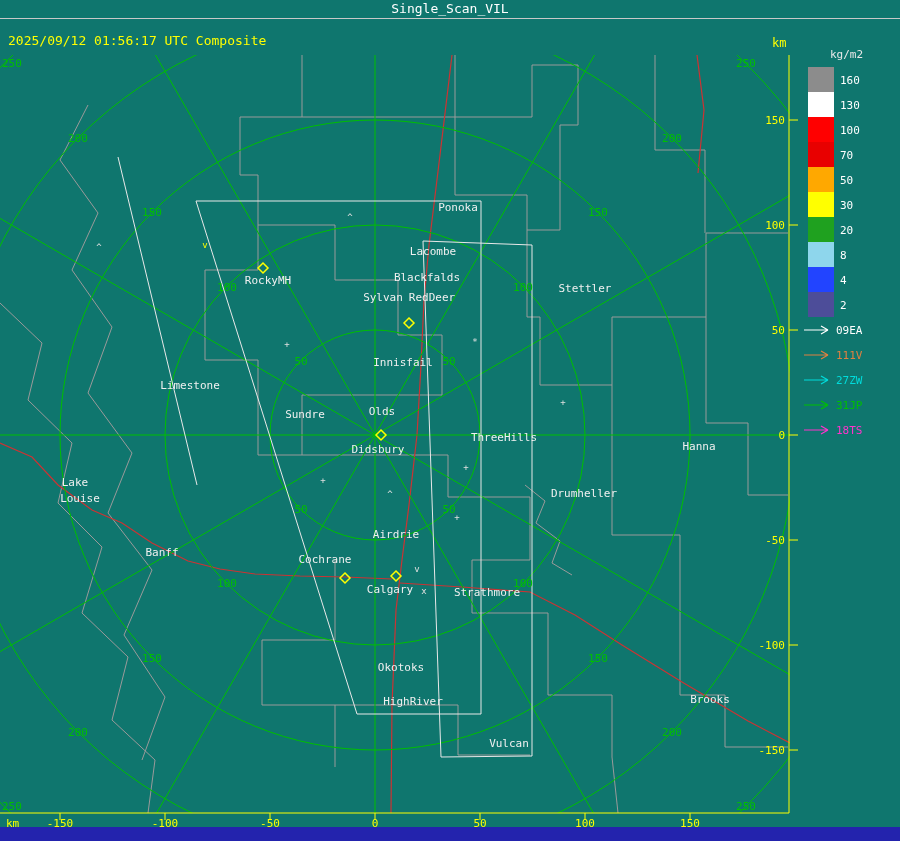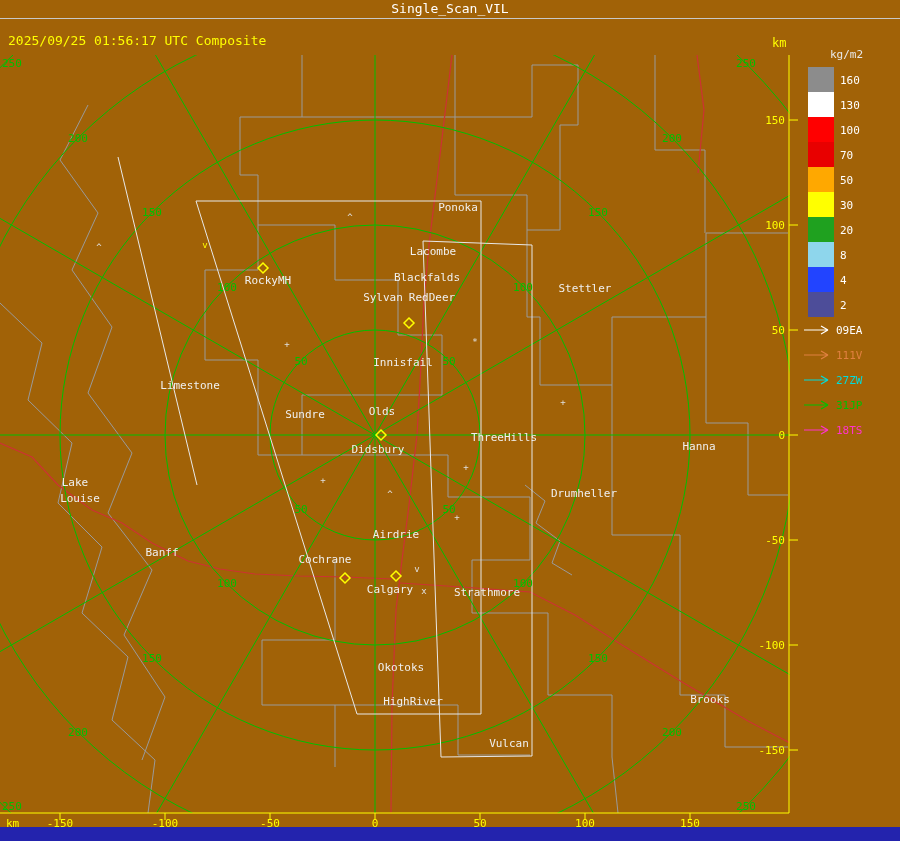--- a/index.html
+++ b/index.html
@@ -1,16 +1,16 @@
 <!DOCTYPE html>
 <html><head>
 <meta charset="utf-8">
 <style>
   html,body{margin:0;padding:0;background:#000;}
-  .screen{position:relative;width:900px;height:841px;background:#a16207;overflow:hidden;
+  .screen{position:relative;width:900px;height:841px;background:#0f766e;overflow:hidden;
           font-family:"DejaVu Sans Mono",monospace;}
   .titlebar{position:absolute;top:0;left:0;width:900px;height:18px;border-bottom:1px solid #c8c8c8;
             color:#ffffff;font-size:13px;line-height:18px;text-align:center;}
   .tsbar{position:absolute;top:33px;left:8px;color:#ffff00;font-size:13px;white-space:pre;}
   .yunit{position:absolute;top:36px;left:772px;color:#ffff00;font-size:12px;}
   svg{font-family:"DejaVu Sans Mono",monospace;}
   svg.map{position:absolute;top:55px;left:0;}
   svg.sidebar{position:absolute;top:45px;left:800px;}
   .bottombar{position:absolute;top:827px;left:0;width:900px;height:14px;background:#2323ad;z-index:5;}
   .grid{stroke:#00c000;fill:none;stroke-width:1;}
@@ -27,21 +27,21 @@
   .cbunit{fill:#e8e8e8;font-size:11px;}
   .cblabel{fill:#ffffff;font-size:11px;}
   .lgtext{font-size:11px;}
 </style>
 </head>
 <body>
 
 <div class="screen">
 
   <div class="titlebar">Single_Scan_VIL</div>
-  <div class="tsbar">2025/09/25 01:56:17 UTC Composite</div>
+  <div class="tsbar">2025/09/12 01:56:17 UTC Composite</div>
   <div class="yunit">km</div>
 
   <svg class="map" width="800" height="775" viewBox="0 0 800 775">
     <defs>
       <clipPath id="plotclip">
           <rect x="0" y="0" width="790" height="758"></rect>
         </clipPath>
     </defs>
 
     <g clip-path="url(#plotclip)">

